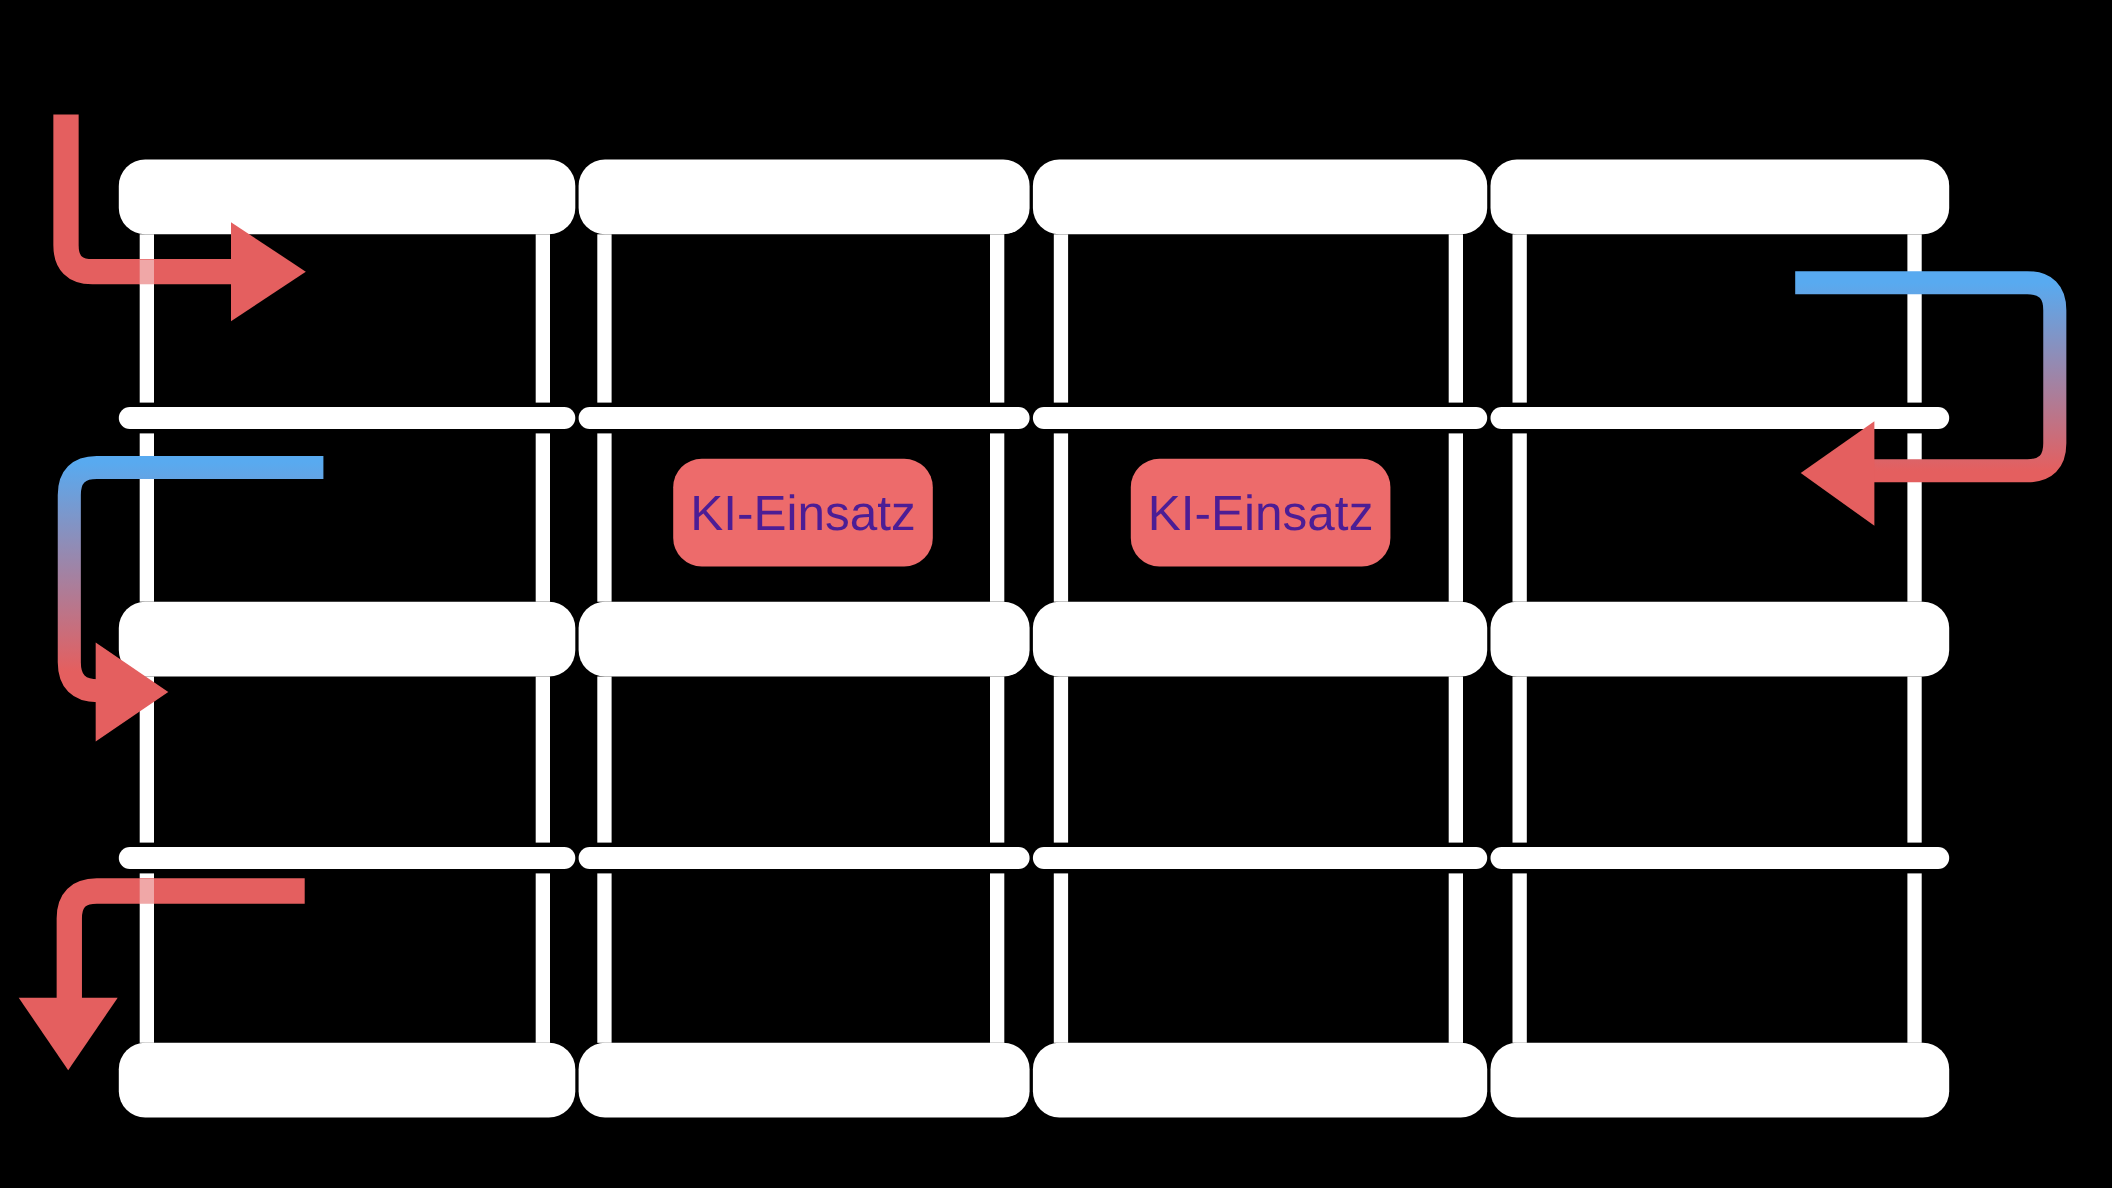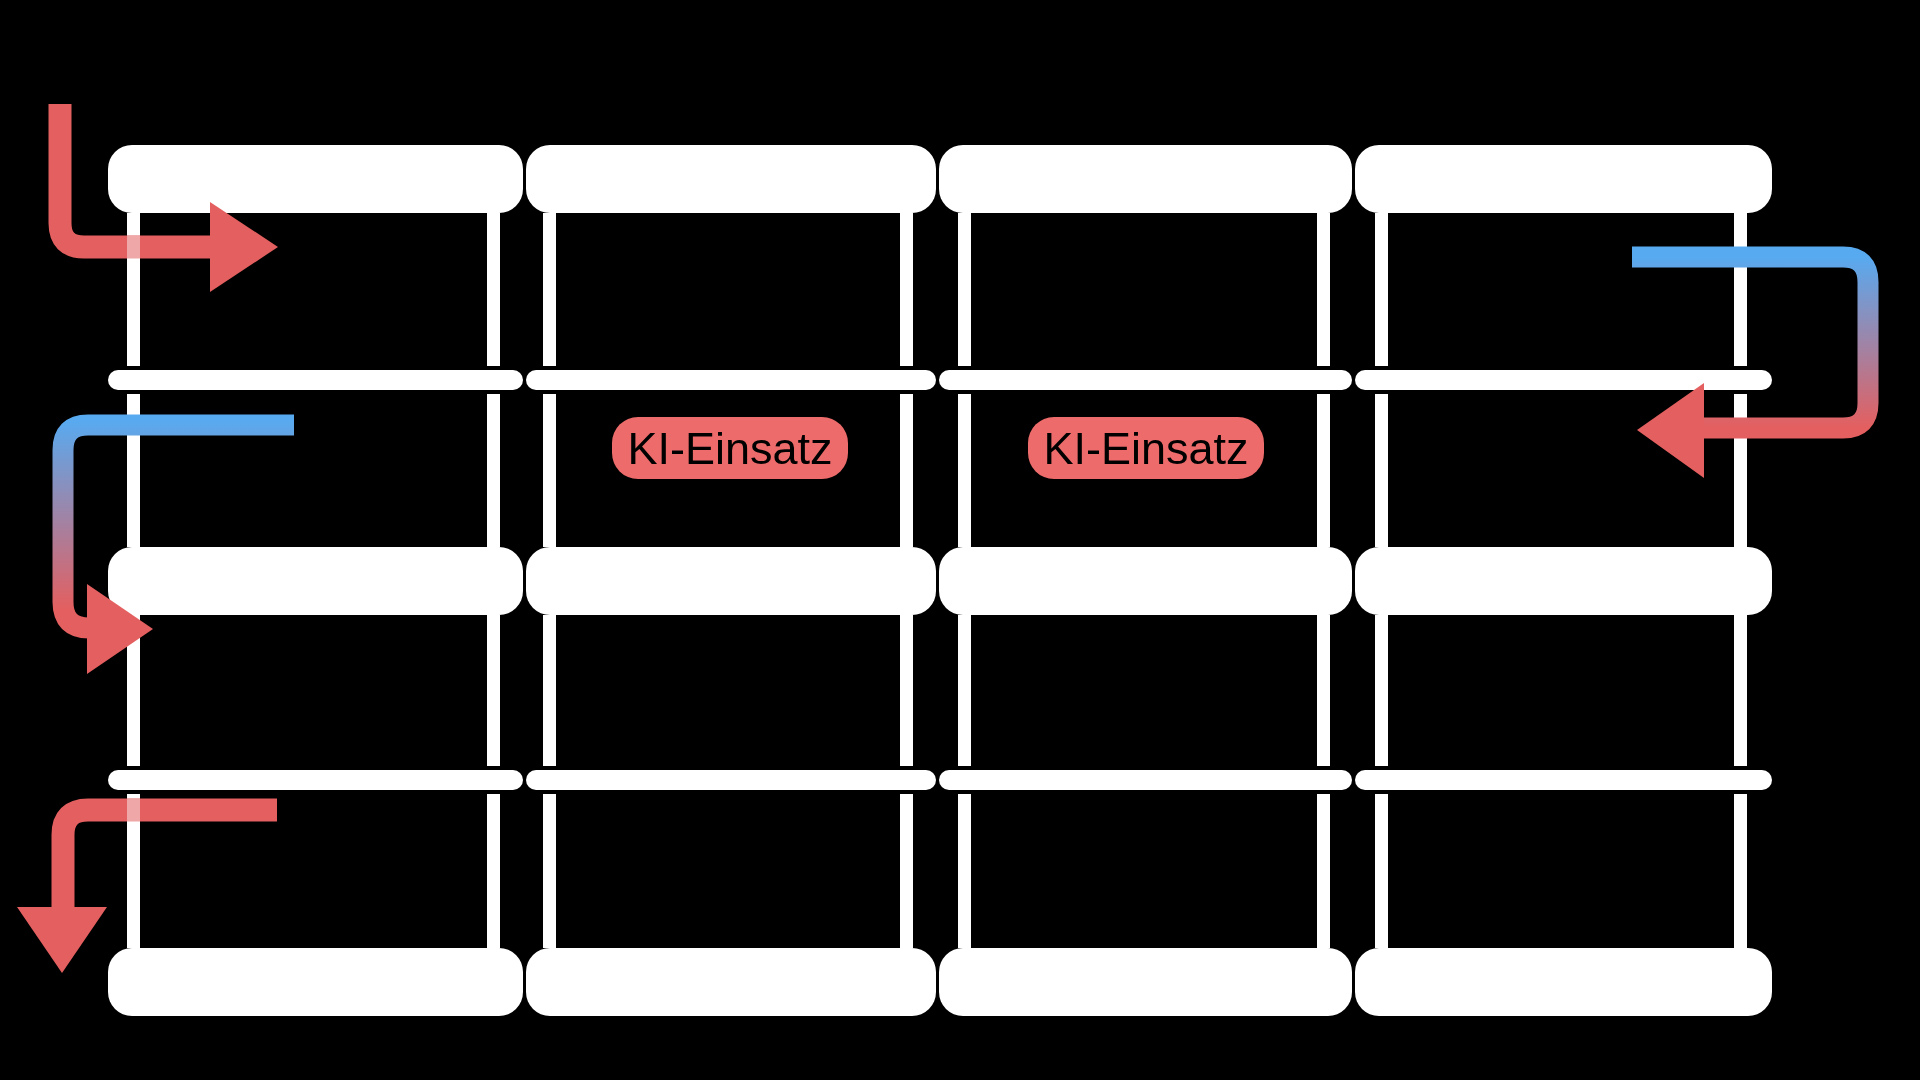--- a/index.html
+++ b/index.html
@@ -33,23 +33,23 @@
   .x1{left:127px}.x2{left:487px}.x3{left:543px}.x4{left:900px}
   .x5{left:958px}.x6{left:1317px}.x7{left:1375px}.x8{left:1734px}
   .sA{top:213px;height:153px}
   .sB{top:394px;height:153px}
   .sC{top:615px;height:151px}
   .sD{top:794px;height:154px}
 
   
   .badge{
     position:absolute;
-    top:417px;height:62px;width:236px;
+    top:417px;height:98px;width:236px;
     background:var(--badge-red);
-    color:#000000;
+    color:#4c1d95;
     border-radius:26px;
     display:flex;align-items:center;justify-content:center;
     font-size:45px;line-height:1;
     z-index:2;
   }
   .badge1{left:612px}
   .badge2{left:1028px}
 
   svg.arrows{position:absolute;left:0;top:0;z-index:3;pointer-events:none;}
 </style>

